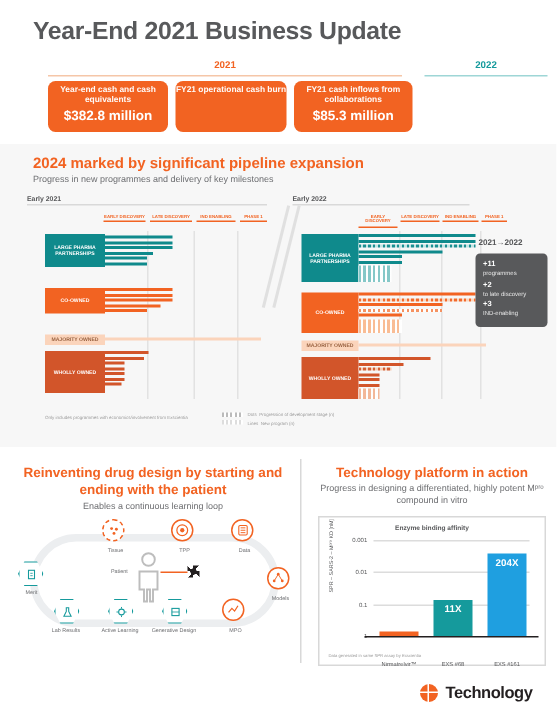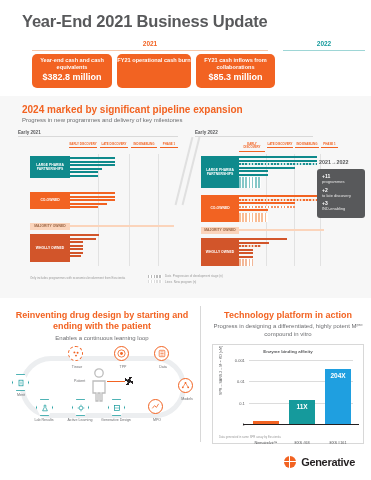--- a/index.html
+++ b/index.html
@@ -428,17 +428,17 @@
       </div>
 
       <div class="xaxis"></div>
       <div class="chart-foot">Data generated in same SPR assay by Exscientia</div>
     </div>
   </div>
 
   <div class="footer">
     <div class="logo-wrap">
       <div class="logo-mark"></div>
-      <div class="logo-text">Generative</div>
+      <div class="logo-text">Technology</div>
     </div>
   </div>
 
 </div>
 
 </body></html>

